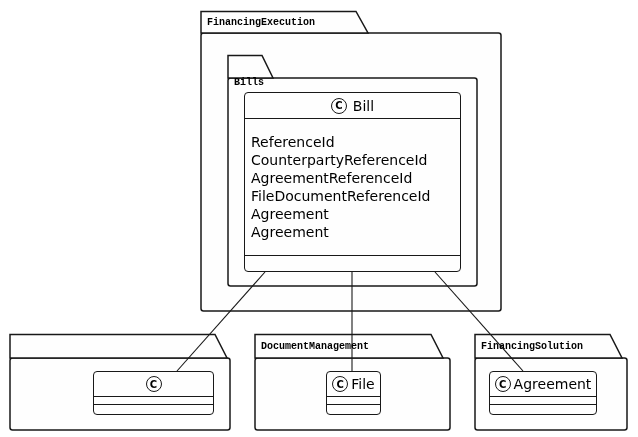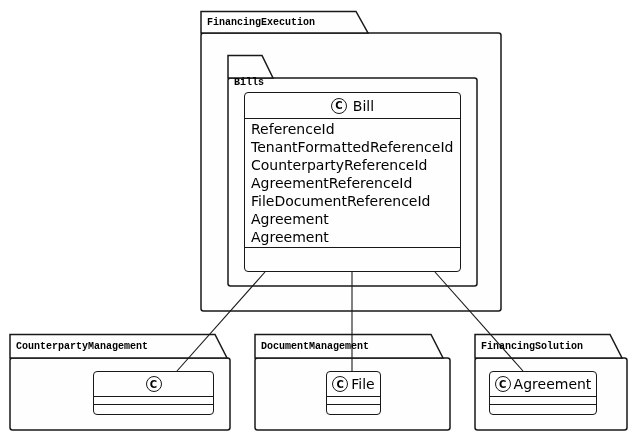--- a/index.html
+++ b/index.html
@@ -24,21 +24,21 @@
     gap:6px; font-size:14px; white-space:nowrap;
   }
   .uml-class.big .class-title   { height:25px; }
   .uml-class.small .class-title { height:24px; gap:3px; }
   .c-badge {
     width:16px; height:16px; box-sizing:border-box; background:#fefefe;
     border:1.6px solid var(--line,#181818); border-radius:50%;
     display:flex; align-items:center; justify-content:center;
     font-size:10px; font-weight:bold; flex:0 0 auto;
   }
-  .attrs   { flex:0 0 auto; border-top:1.2px solid var(--line,#181818); padding:1px 0; }
+  .attrs   { flex:0 0 auto; border-top:1.2px solid var(--line,#181818); padding:14px 0; }
   .uml-class.small .attrs { height:7px; padding:0; }
   .attr    { font-size:14px; line-height:18px; padding:0 6px; white-space:nowrap; }
   .methods { flex:1 1 auto; border-top:1.2px solid var(--line,#181818); }
 </style>
 </head>
 <body>
 
 <div class="canvas">
 
   <svg class="wires" viewBox="0 0 638 437">
@@ -58,32 +58,30 @@
     <rect class="folder-body" x="475" y="358" width="152" height="72" rx="2.5"></rect>
     <path class="folder-tab" d="M475,358 L475,334.5 L610,334.5 L622,358 Z"></path>
 
     <line class="rel" x1="265" y1="272" x2="177" y2="371"></line>
     <line class="rel" x1="352" y1="272" x2="352" y2="371"></line>
     <line class="rel" x1="435" y1="272" x2="523" y2="371"></line>
   </svg>
 
   <div class="pkg-label" style="left:207px; top:11px;">FinancingExecution</div>
   <div class="pkg-label" style="left:234px; top:71px;">Bills</div>
-  <div class="pkg-label" style="left:16px; top:335px;">CounterpartyManagement</div>
   <div class="pkg-label" style="left:261px; top:335px;">DocumentManagement</div>
   <div class="pkg-label" style="left:481px; top:335px;">FinancingSolution</div>
 
   <div class="uml-class big" style="left:244px; top:92px; width:217px; height:180px;">
     <div class="class-title">
       <span class="c-badge">C</span>
       <span>Bill</span>
     </div>
     <div class="attrs">
       <div class="attr">ReferenceId</div>
-      <div class="attr">TenantFormattedReferenceId</div>
       <div class="attr">CounterpartyReferenceId</div>
       <div class="attr">AgreementReferenceId</div>
       <div class="attr">FileDocumentReferenceId</div>
       <div class="attr">Agreement</div>
       <div class="attr">Agreement</div>
     </div>
     <div class="methods"></div>
   </div>
 
   <div class="uml-class small" style="left:93px; top:371px; width:121px; height:44px;">

